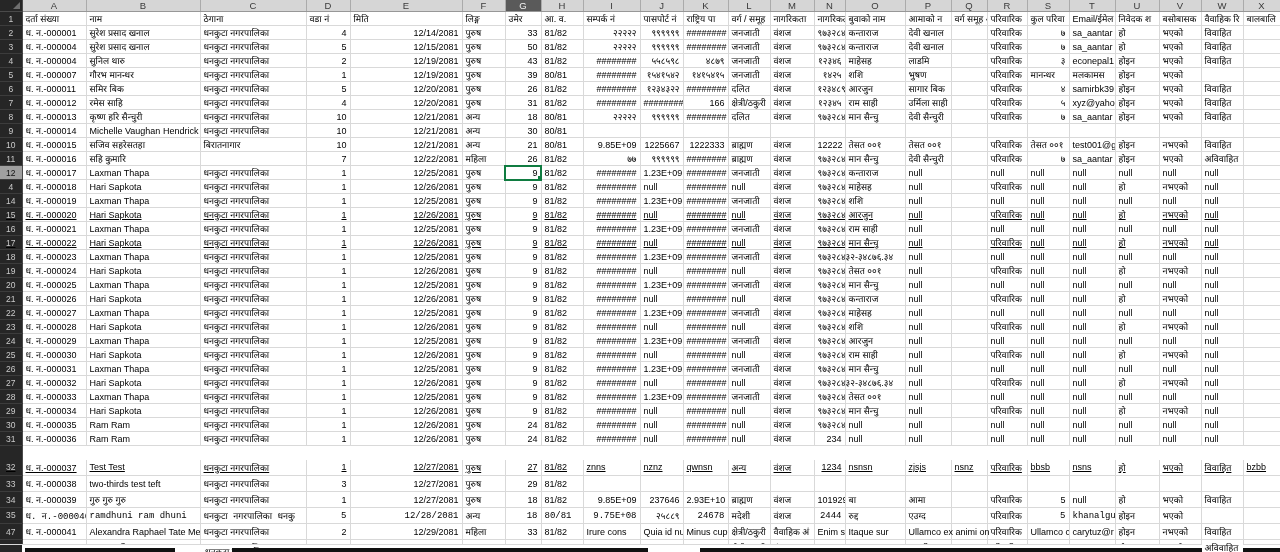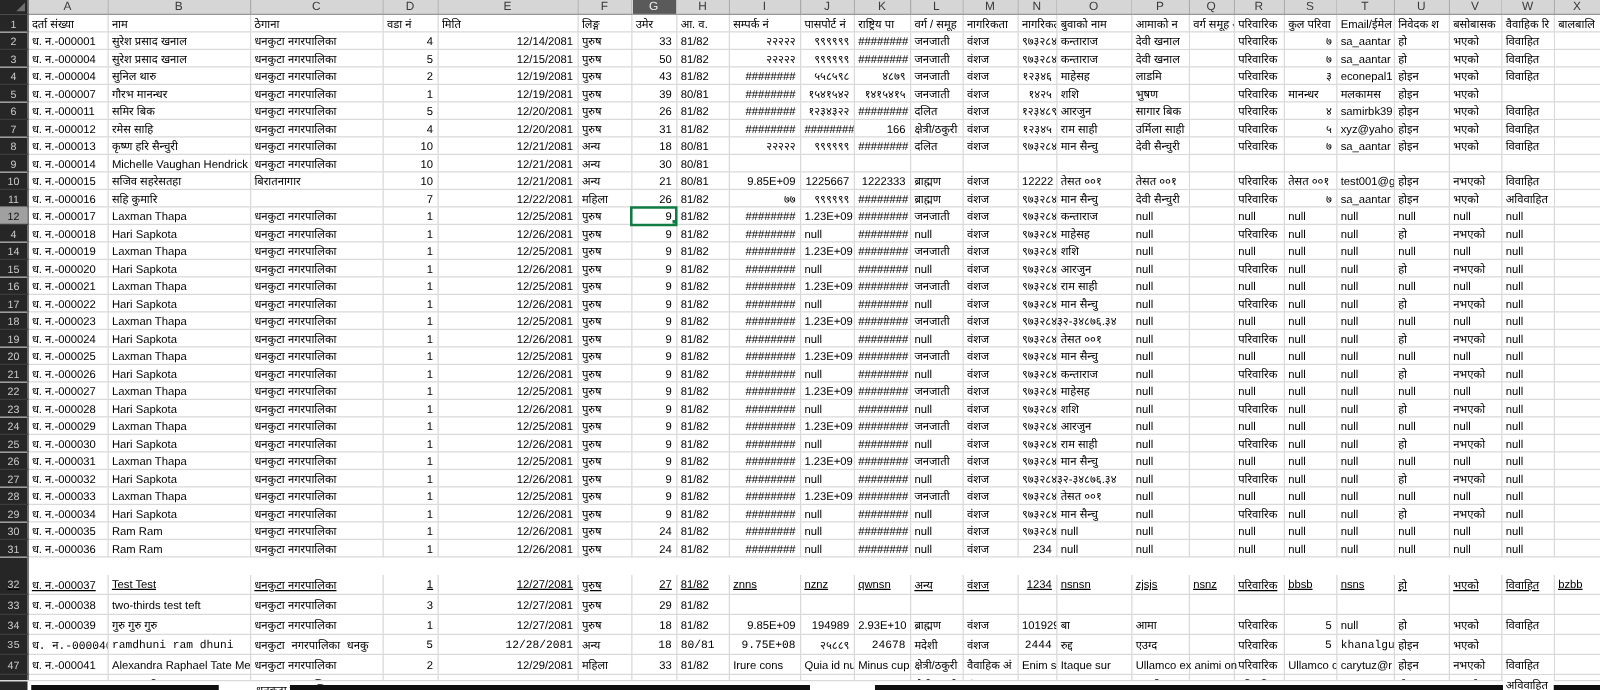--- a/index.html
+++ b/index.html
@@ -483,21 +483,21 @@
         <td>null</td>
         <td></td>
         <td>null</td>
         <td>null</td>
         <td>null</td>
         <td>null</td>
         <td>null</td>
         <td>null</td>
         <td></td>
       </tr>
-      <tr style="height: 13.6px;">
+      <tr style="height: 13.6px; text-decoration: underline;">
         <th class="gut">15</th>
         <td>ध. न.-000020</td>
         <td>Hari Sapkota</td>
         <td>धनकुटा नगरपालिका</td>
         <td class="r">1</td>
         <td class="r">12/26/2081</td>
         <td>पुरुष</td>
         <td class="r">9</td>
         <td>81/82</td>
         <td class="r">########</td>
@@ -537,21 +537,21 @@
         <td>null</td>
         <td></td>
         <td>null</td>
         <td>null</td>
         <td>null</td>
         <td>null</td>
         <td>null</td>
         <td>null</td>
         <td></td>
       </tr>
-      <tr style="height: 13.6px;">
+      <tr style="height: 13.6px; text-decoration: underline;">
         <th class="gut">17</th>
         <td>ध. न.-000022</td>
         <td>Hari Sapkota</td>
         <td>धनकुटा नगरपालिका</td>
         <td class="r">1</td>
         <td class="r">12/26/2081</td>
         <td>पुरुष</td>
         <td class="r">9</td>
         <td>81/82</td>
         <td class="r">########</td>
@@ -1011,21 +1011,21 @@
         <th class="gut">34</th>
         <td>ध. न.-000039</td>
         <td>गुरु गुरु गुरु</td>
         <td>धनकुटा नगरपालिका</td>
         <td class="r">1</td>
         <td class="r">12/27/2081</td>
         <td>पुरुष</td>
         <td class="r">18</td>
         <td>81/82</td>
         <td class="r">9.85E+09</td>
-        <td class="r">194989</td>
+        <td class="r">237646</td>
         <td class="r">2.93E+10</td>
         <td>ब्राह्मण</td>
         <td>वंशज</td>
         <td class="r">101929</td>
         <td>बा</td>
         <td>आमा</td>
         <td></td>
         <td>परिवारिक</td>
         <td class="r">5</td>
         <td>null</td>

